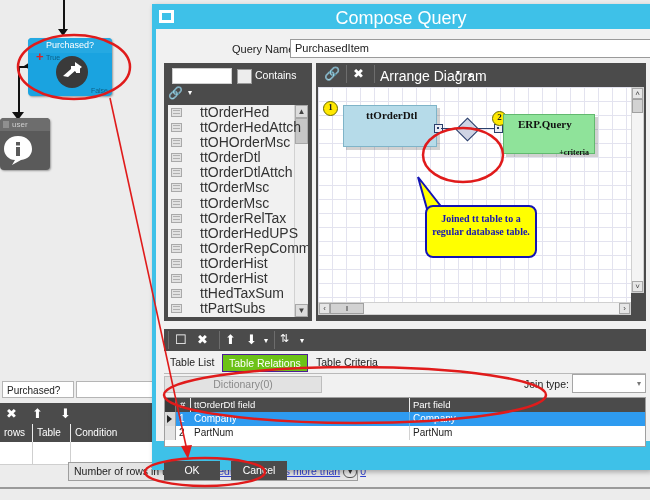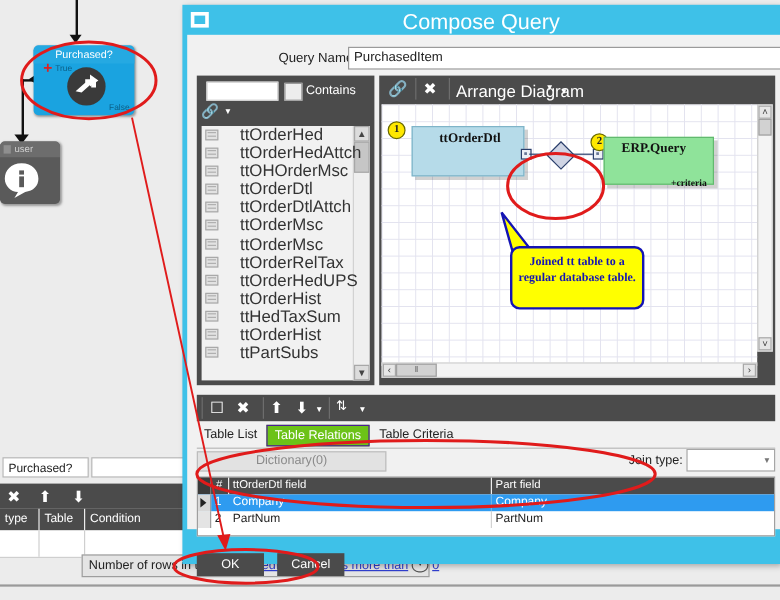--- a/index.html
+++ b/index.html
@@ -185,21 +185,21 @@
     <div class="cond-namebox">Purchased?</div>
     <div class="cond-namebox2"></div>
 
     <div class="cond-toolbar">
       <span class="tb-ico" style="left:6px;">✖</span>
       <span class="tb-ico" style="left:32px;">⬆</span>
       <span class="tb-ico" style="left:60px;">⬇</span>
     </div>
 
     <div class="cond-hdr">
-      <div style="left:4px;">type</div>
+      <div style="left:4px;">rows</div>
       <div class="sep" style="left:32px;"></div>
       <div style="left:37px;">Table</div>
       <div class="sep" style="left:70px;"></div>
       <div style="left:75px;">Condition</div>
     </div>
 
     <div class="cond-row">
       <div class="c" style="left:0;width:32px;"></div>
       <div class="c" style="left:32px;width:38px;"></div>
       <div class="c" style="left:70px;width:88px;border-right:0;"></div>
@@ -244,23 +244,24 @@
         <div id="tbl-items">
             <div class="tbl-item"><span class="ic"></span><span>ttOrderHed</span></div>
             <div class="tbl-item"><span class="ic"></span><span>ttOrderHedAttch</span></div>
             <div class="tbl-item"><span class="ic"></span><span>ttOHOrderMsc</span></div>
             <div class="tbl-item"><span class="ic"></span><span>ttOrderDtl</span></div>
             <div class="tbl-item"><span class="ic"></span><span>ttOrderDtlAttch</span></div>
             <div class="tbl-item"><span class="ic"></span><span>ttOrderMsc</span></div>
             <div class="tbl-item"><span class="ic"></span><span>ttOrderMsc</span></div>
             <div class="tbl-item"><span class="ic"></span><span>ttOrderRelTax</span></div>
             <div class="tbl-item"><span class="ic"></span><span>ttOrderHedUPS</span></div>
+            <div class="tbl-item"><span class="ic"></span><span>ttOrderRepComm</span></div>
+            <div class="tbl-item"><span class="ic"></span><span>ttOrderHist</span></div>
             <div class="tbl-item"><span class="ic"></span><span>ttOrderHist</span></div>
             <div class="tbl-item"><span class="ic"></span><span>ttHedTaxSum</span></div>
-            <div class="tbl-item"><span class="ic"></span><span>ttOrderHist</span></div>
             <div class="tbl-item"><span class="ic"></span><span>ttPartSubs</span></div>
           </div>
       </div>
     </div>
 
     <div id="diag-panel">
       <div class="dg-toolbar">
         <span class="ic" style="left:8px;">🔗</span>
         <span class="sep" style="left:30px;"></span>
         <span class="ic" style="left:37px;">✖</span>

